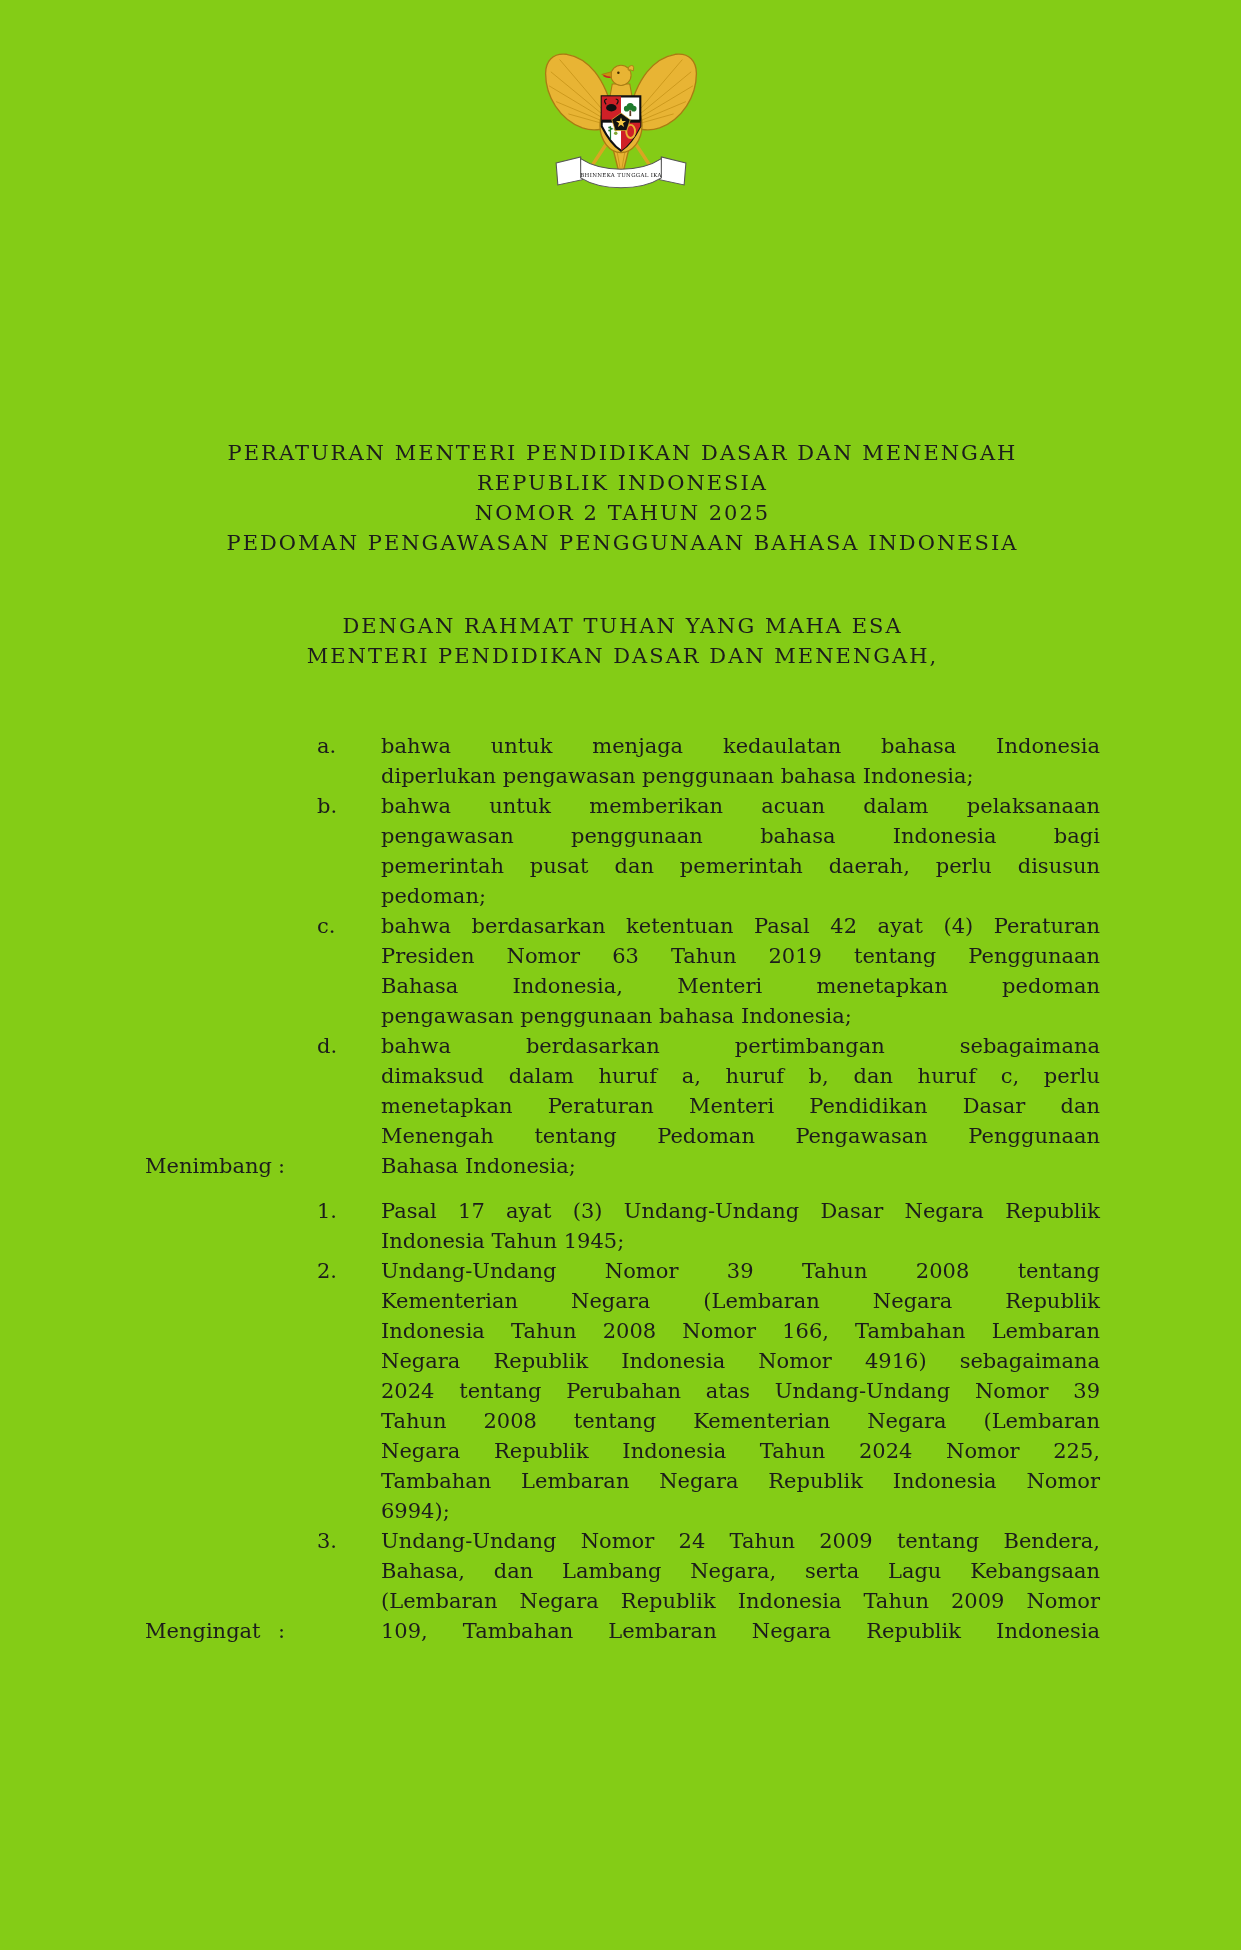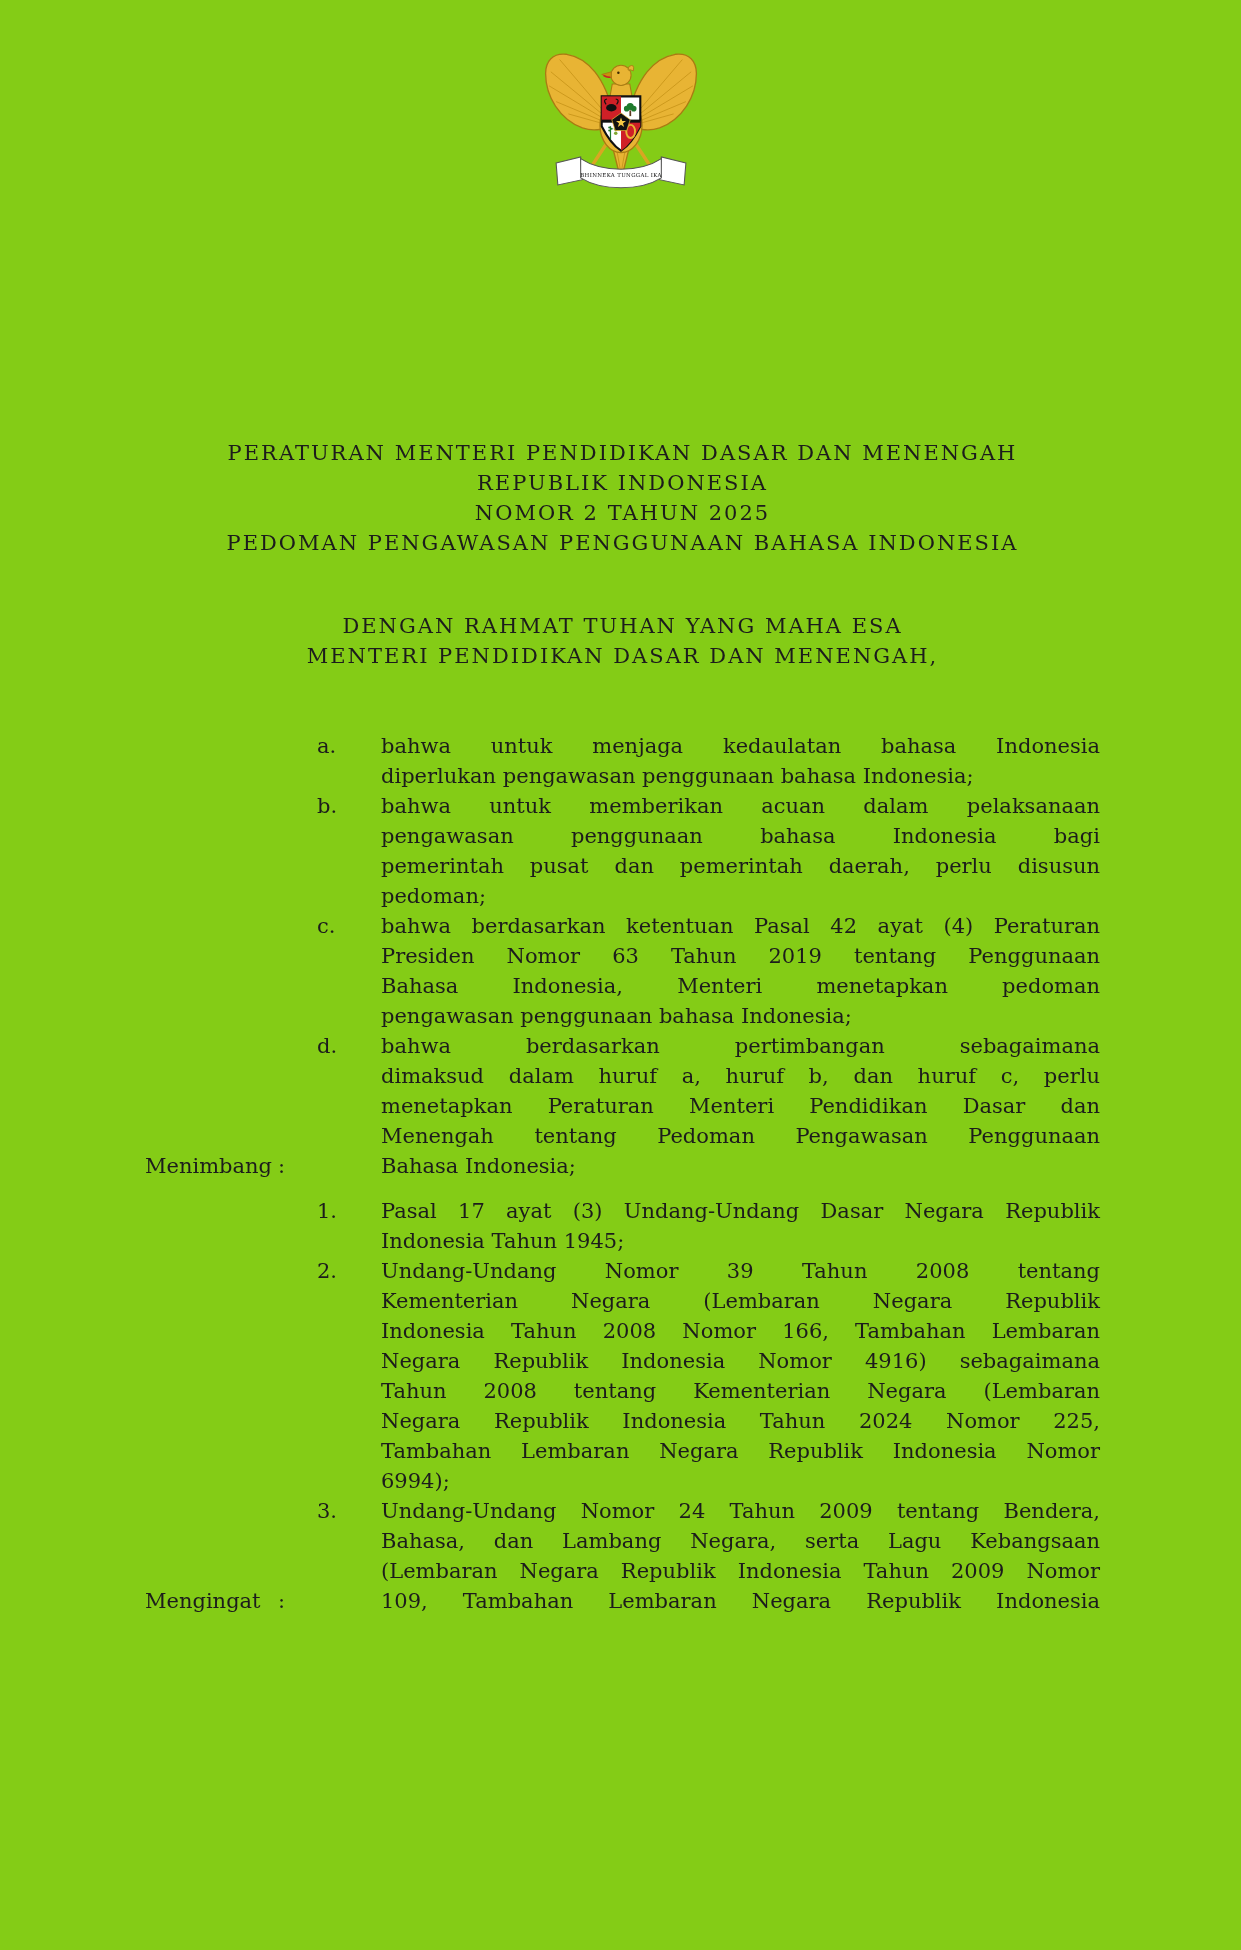--- a/index.html
+++ b/index.html
@@ -176,20 +176,21 @@
               <div class="line">Indonesia Tahun 1945;</div>
             </div>
           </div>
           <div class="item">
             <div class="marker">2.</div>
             <div class="lines">
               <div class="line j">Undang-Undang Nomor 39 Tahun 2008 tentang</div>
               <div class="line j">Kementerian Negara (Lembaran Negara Republik</div>
               <div class="line j">Indonesia Tahun 2008 Nomor 166, Tambahan Lembaran</div>
               <div class="line j">Negara Republik Indonesia Nomor 4916) sebagaimana</div>
+              <div class="line j">2024 tentang Perubahan atas Undang-Undang Nomor 39</div>
               <div class="line j">Tahun 2008 tentang Kementerian Negara (Lembaran</div>
               <div class="line j">Negara Republik Indonesia Tahun 2024 Nomor 225,</div>
               <div class="line j">Tambahan Lembaran Negara Republik Indonesia Nomor</div>
               <div class="line">6994);</div>
             </div>
           </div>
           <div class="item">
             <div class="marker">3.</div>
             <div class="lines">
               <div class="line j">Undang-Undang Nomor 24 Tahun 2009 tentang Bendera,</div>

